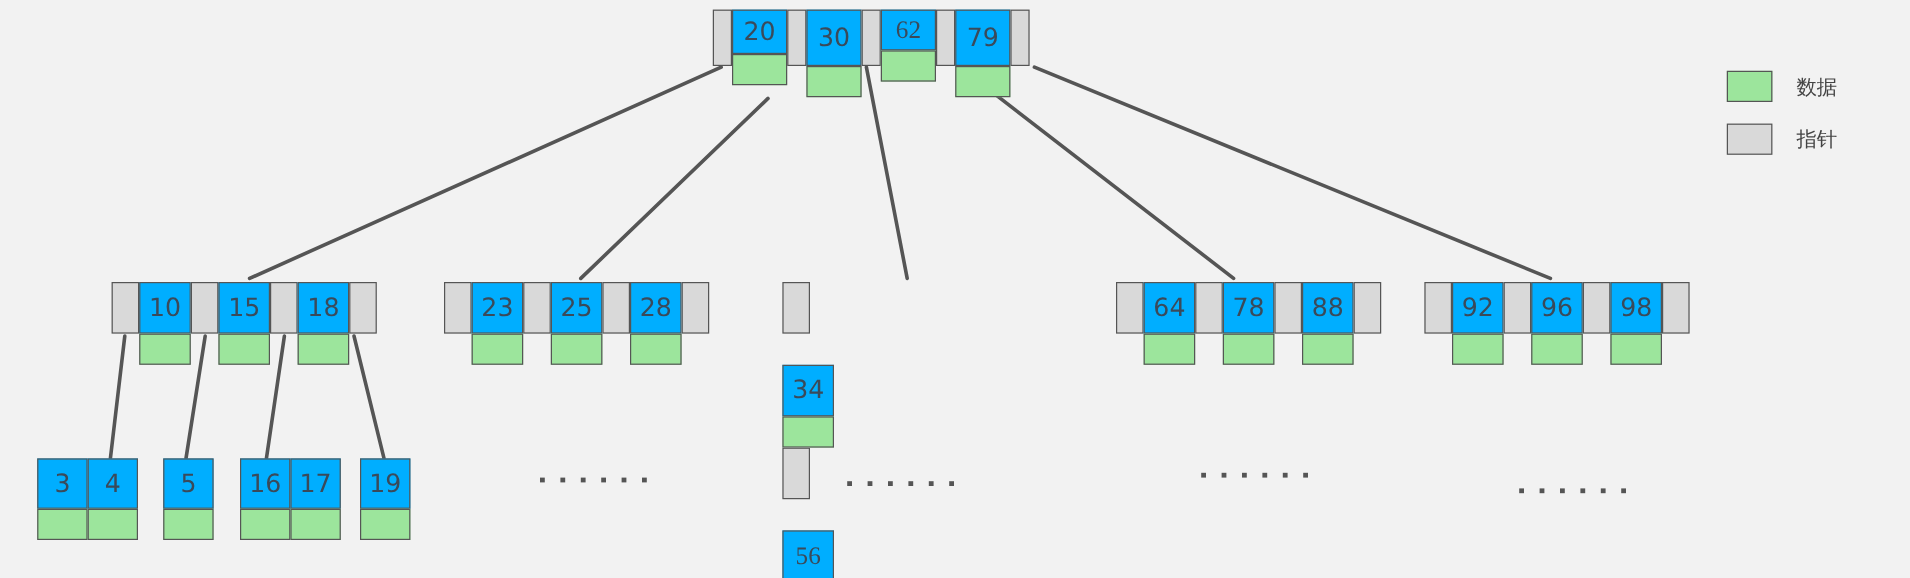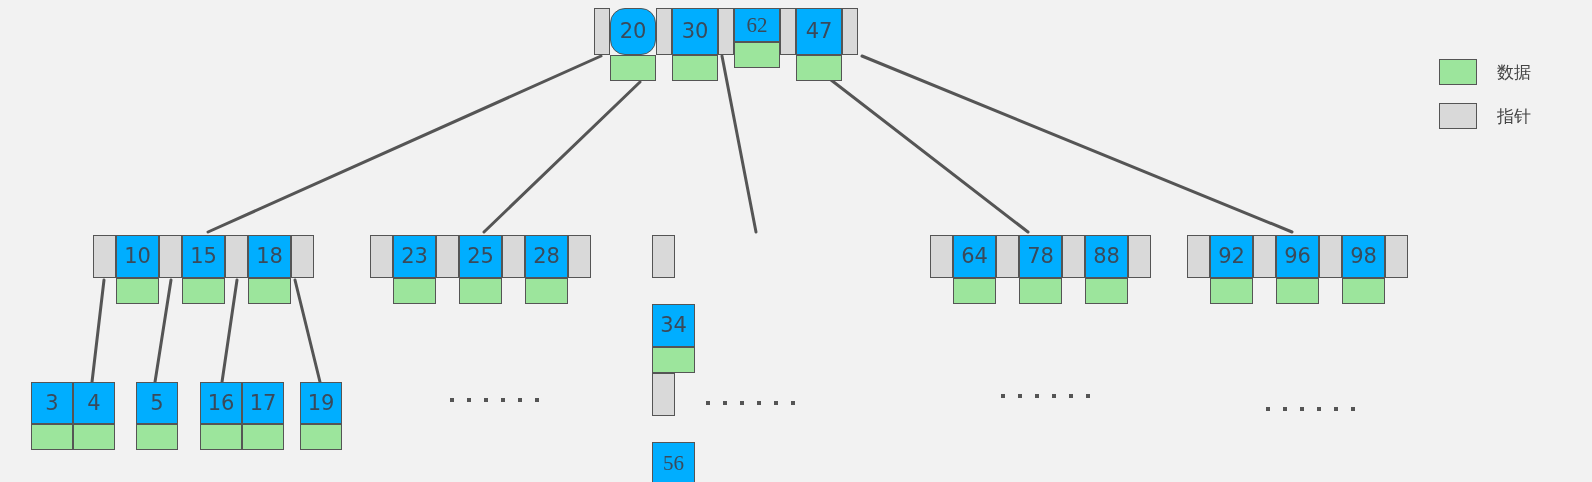--- a/index.html
+++ b/index.html
@@ -138,21 +138,21 @@
       <line x1="295" y1="280" x2="320" y2="382"></line>
     </g>
   </svg>
 
   <div class="node" id="root" style="left:594px; top:8px;">
     <div class="col">
       <div class="cell-ptr" style="width:16px;height:47px;"></div>
       <div class="spacer" style="width:16px;height:26px;"></div>
     </div>
     <div class="col">
-      <div class="cell-key" style="width:46px;height:47px;border-radius:15px;">20</div>
+      <div class="cell-key" style="width:46px;height:37px;">20</div>
       <div class="cell-data" style="width:46px;height:26px;"></div>
     </div>
     <div class="col">
       <div class="cell-ptr" style="width:16px;height:47px;"></div>
       <div class="spacer" style="width:16px;height:26px;"></div>
     </div>
     <div class="col">
       <div class="cell-key" style="width:46px;height:47px;">30</div>
       <div class="cell-data" style="width:46px;height:26px;"></div>
     </div>
@@ -162,21 +162,21 @@
     </div>
     <div class="col">
       <div class="cell-key" style="width:46px;height:34px;font-family:Liberation Serif, serif;">62</div>
       <div class="cell-data" style="width:46px;height:26px;"></div>
     </div>
     <div class="col">
       <div class="cell-ptr" style="width:16px;height:47px;"></div>
       <div class="spacer" style="width:16px;height:26px;"></div>
     </div>
     <div class="col">
-      <div class="cell-key" style="width:46px;height:47px;">47</div>
+      <div class="cell-key" style="width:46px;height:47px;">79</div>
       <div class="cell-data" style="width:46px;height:26px;"></div>
     </div>
     <div class="col">
       <div class="cell-ptr" style="width:16px;height:47px;"></div>
       <div class="spacer" style="width:16px;height:26px;"></div>
     </div>
   </div>
 
   <div class="node" style="left:93px; top:235px;">
     <div class="col">

